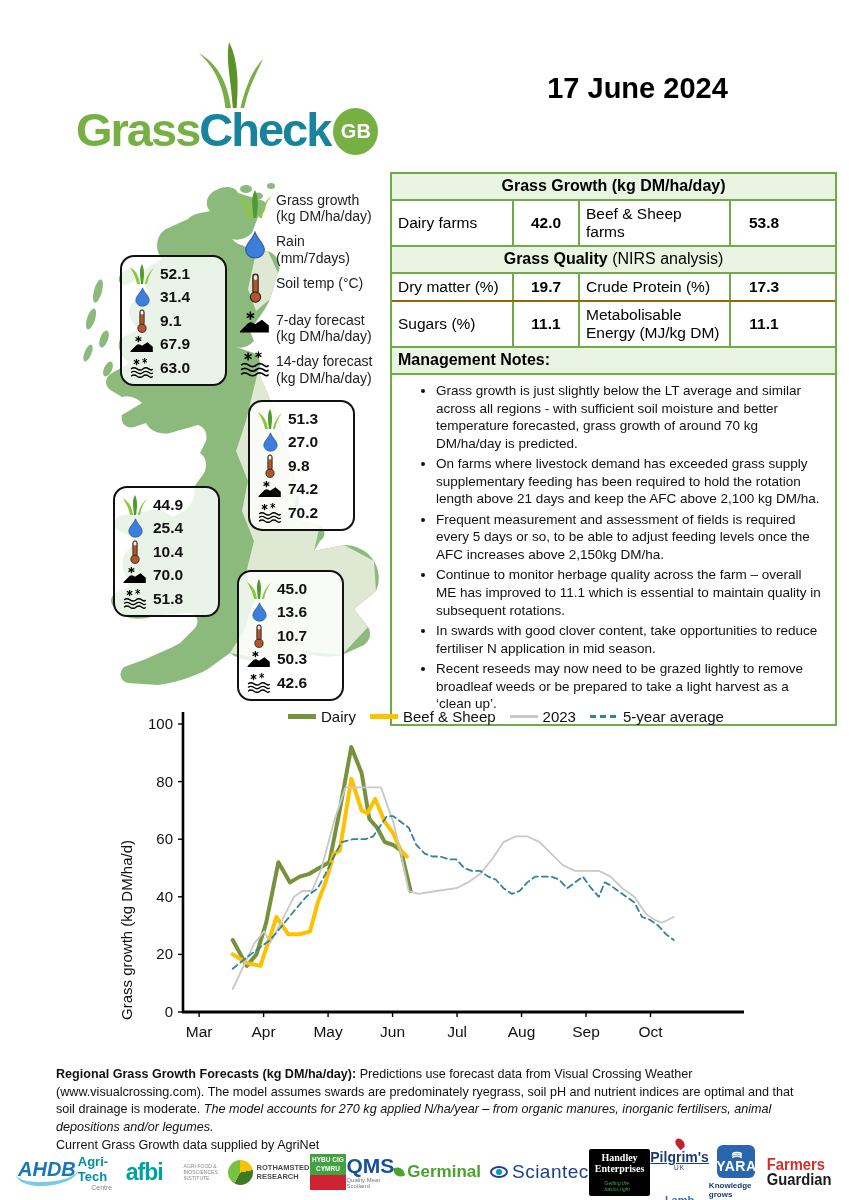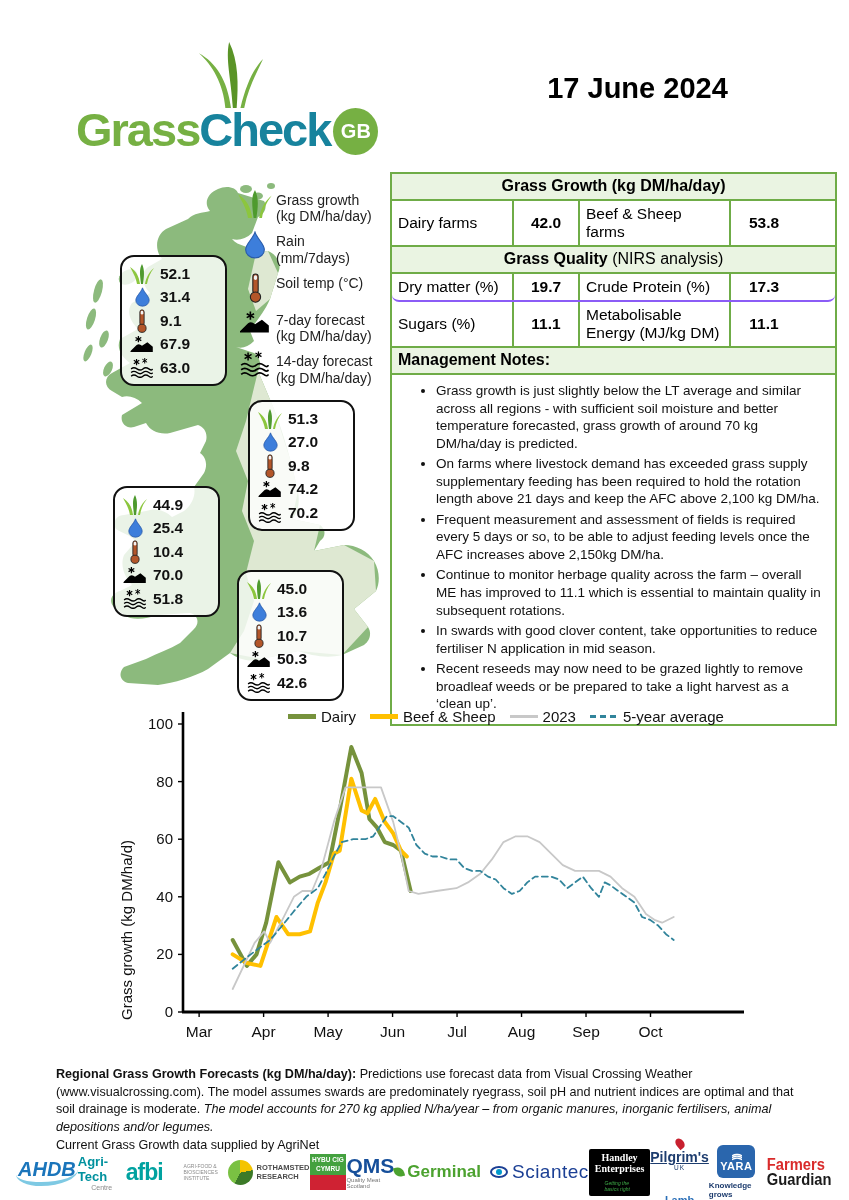--- a/index.html
+++ b/index.html
@@ -31,21 +31,21 @@
   
   .panel { position: absolute; left: 390px; top: 172px; width: 447px; border: 2px solid #6fac47; background: #fff; }
   .gbar { background: #eaf4e2; border-bottom: 2px solid #6fac47; text-align: center; font-size: 16px; font-weight: bold; padding: 3px 0 4px; color: #000; }
   .gbar .sub { font-weight: normal; }
   .gbar-left { text-align: left; padding-left: 6px; }
   .gtable { display: grid; border-bottom: 2px solid #6fac47; }
   .growth-grid { grid-template-columns: 122px 66px 151px 66px; }
   .gcell { border-right: 2px solid #6fac47; padding: 4px 6px; font-size: 15.5px; display: flex; align-items: center; }
   .gcell.val { font-weight: bold; justify-content: center; }
   .gcell.last { border-right: none; }
-  .grow-b { border-bottom: 2px solid #8b5cf6; border-radius: 7px; }
+  .grow-b { border-bottom: 2px solid #a16207; }
   .notes-body { padding: 5px 10px 8px 2px; min-height: 326px; }
   .notes-body ul { margin: 2px 0 0 0; padding-left: 42px; }
   .notes-body li { font-size: 13.5px; line-height: 1.3; margin-bottom: 3px; color: #111; }
 
   
   .chart-block { position: absolute; left: 110px; top: 700px; width: 648px; height: 362px; }
   .chart-legend { position: absolute; left: 178px; top: 8px; display: flex; gap: 14px; align-items: center; }
   .lg-item { display: flex; align-items: center; gap: 5px; }
   .lg-swatch { width: 28px; display: inline-block; }
   .lg-label { font-size: 15px; color: #111; }
@@ -82,21 +82,21 @@
   .handley { background: #000; border-radius: 2px; padding: 3px 6px; display: flex; gap: 5px; align-items: center; }
   .hand-t { color: #fff; font-family: "Liberation Serif", serif; font-size: 10px; font-weight: bold; text-align: center; line-height: 1.15; }
   .hand-tag { color: #3fae49; font-size: 5px; font-style: italic; width: 30px; line-height: 1.3; }
   .pilg { line-height: 1; }
   .pilg-flame { width: 8px; height: 11px; background: #c8202f; border-radius: 60% 60% 60% 0; transform: rotate(-40deg); margin-bottom: 1px; }
   .pilg-t { color: #1d3c6e; font-weight: bold; font-size: 14px; text-decoration: underline; }
   .pilg-uk { color: #1d3c6e; font-size: 6.5px; letter-spacing: 1px; margin: 1px 0; }
   .pilg-sub { color: #2a6fb8; font-weight: bold; font-size: 11px; margin-top: 23px; }
   .yara-box { width: 38px; height: 33px; background: #2a66ad; border-radius: 6px; display: flex; flex-direction: column; align-items: center; justify-content: center; }
   .yara-arcs { display: inline-block; transform: rotate(90deg); color: #fff; font-weight: bold; font-size: 10px; letter-spacing: -1.5px; line-height: 0.8; }
-  .yara-t { color: #fff; font-weight: bold; font-size: 11px; letter-spacing: 0.5px; }
+  .yara-t { color: #fff; font-weight: bold; font-size: 14px; letter-spacing: 0.5px; }
   .yara-tag { color: #1d3c6e; font-weight: bold; font-size: 8px; margin-top: 3px; }
   .fg { text-align: left; line-height: 0.95; transform: scaleX(0.92); }
   .fg1 { color: #d92b2b; font-weight: bold; font-size: 16px; }
   .fg2 { color: #1a1a1a; font-weight: bold; font-size: 16px; }
 </style>
 </head>
 <body>
 
 <div class="page">
 

